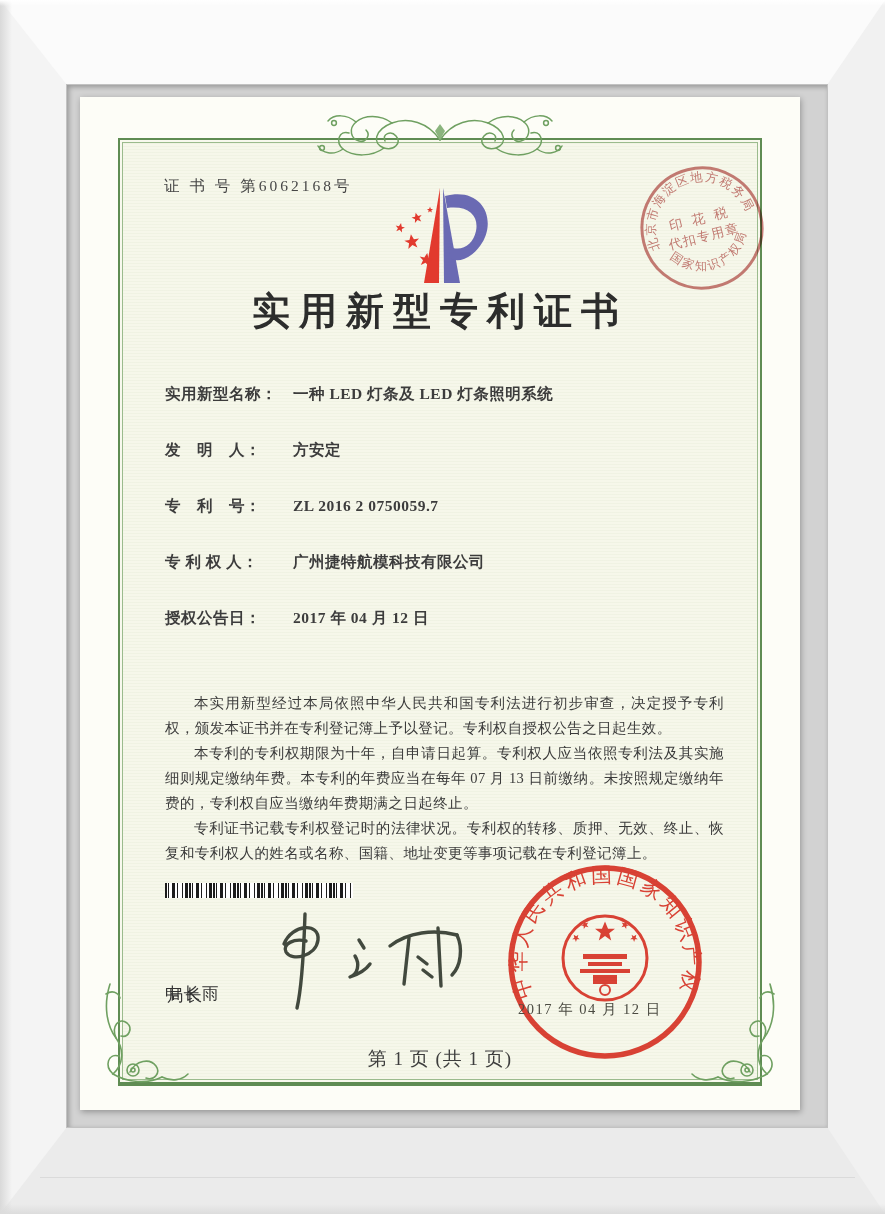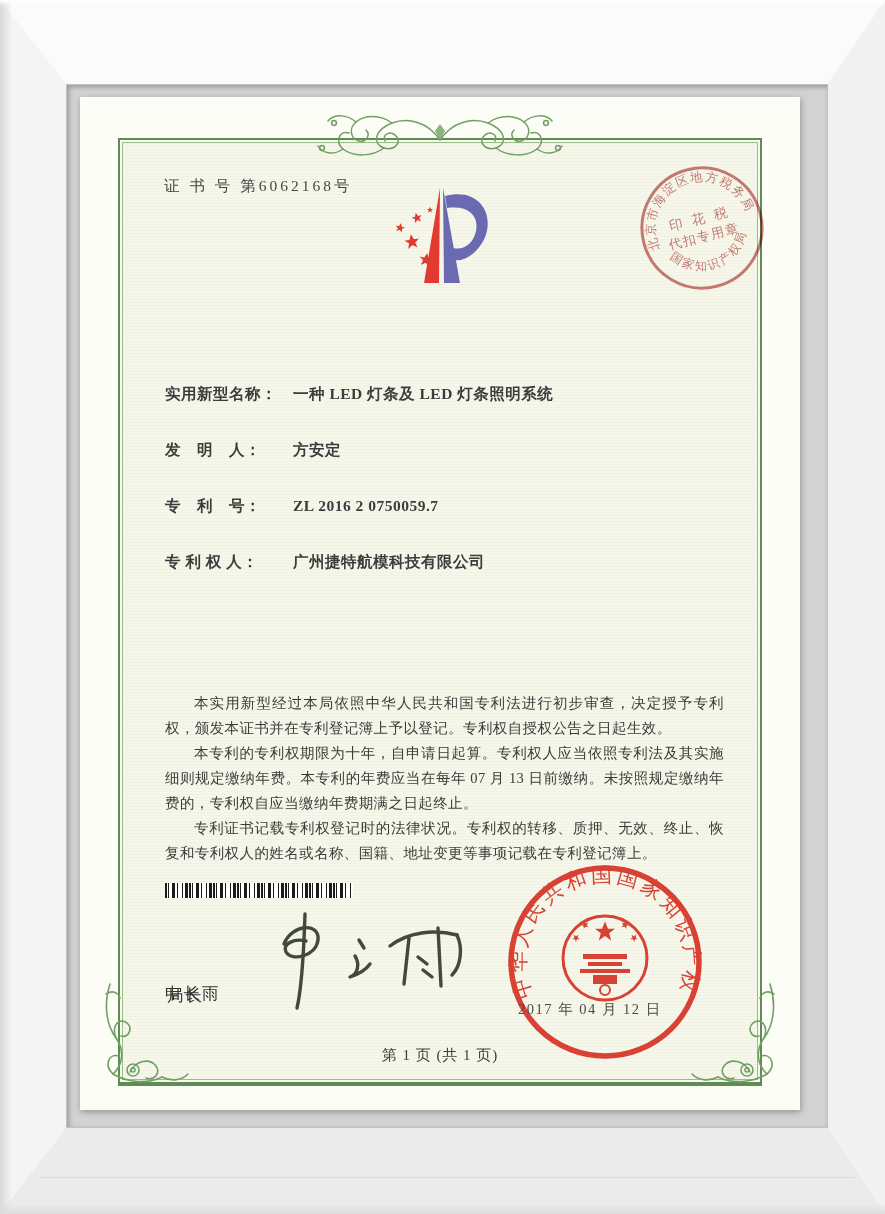--- a/index.html
+++ b/index.html
@@ -46,21 +46,21 @@
            background:repeating-linear-gradient(90deg,
              #1c1c1c 0 2px,#fff 2px 3px,#1c1c1c 3px 4px,#fff 4px 7px,
              #1c1c1c 7px 10px,#fff 10px 12px,#1c1c1c 12px 13px,#fff 13px 17px,
              #1c1c1c 17px 18px,#fff 18px 20px,#1c1c1c 20px 23px,#fff 23px 24px);}
   .sig-title{position:absolute;left:47px;top:802px;font-size:16.5px;color:#333;letter-spacing:2px;margin-top:43px;}
   .sig-name{position:absolute;left:45px;top:843px;font-size:16.5px;color:#333;letter-spacing:2px;text-align:right;}
   .sig-script{position:absolute;left:138px;top:762px;}
   .seal{position:absolute;left:385px;top:722px;mix-blend-mode:multiply;}
   .seal-date{position:absolute;left:398px;top:860px;width:180px;font-size:14.5px;color:#4b4b42;
              letter-spacing:1.5px;white-space:nowrap;}
-  .page-footer{position:absolute;left:0;right:0;top:906px;text-align:center;font-size:15px;
+  .page-footer{position:absolute;left:0;right:0;top:906px;text-align:center;font-size:19px;
                color:#3e3e3e;letter-spacing:1px;}
   .tax-stamp{position:absolute;left:516px;top:22px;mix-blend-mode:multiply;opacity:.9;}
 </style>
 </head>
 <body>
 
 <div class="photo">
   <div class="frame"></div>
   <div class="edge-left"></div>
   <div class="edge-top"></div>
@@ -143,33 +143,37 @@
 
           <g fill="#e23a2e">
             <path transform="translate(46,30) scale(0.32)" d="M0,-10 L2.9,-3.1 L9.5,-3.1 L4,1.2 L5.9,8.1 L0,3.8 L-5.9,8.1 L-4,1.2 L-9.5,-3.1 L-2.9,-3.1 Z"></path>
             <path transform="translate(33,38) scale(0.55) rotate(-14)" d="M0,-10 L2.9,-3.1 L9.5,-3.1 L4,1.2 L5.9,8.1 L0,3.8 L-5.9,8.1 L-4,1.2 L-9.5,-3.1 L-2.9,-3.1 Z"></path>
             <path transform="translate(16,48) scale(0.5) rotate(12)" d="M0,-10 L2.9,-3.1 L9.5,-3.1 L4,1.2 L5.9,8.1 L0,3.8 L-5.9,8.1 L-4,1.2 L-9.5,-3.1 L-2.9,-3.1 Z"></path>
             <path transform="translate(28,62) scale(0.78) rotate(-8)" d="M0,-10 L2.9,-3.1 L9.5,-3.1 L4,1.2 L5.9,8.1 L0,3.8 L-5.9,8.1 L-4,1.2 L-9.5,-3.1 L-2.9,-3.1 Z"></path>
             <path transform="translate(42,80) scale(0.72) rotate(10)" d="M0,-10 L2.9,-3.1 L9.5,-3.1 L4,1.2 L5.9,8.1 L0,3.8 L-5.9,8.1 L-4,1.2 L-9.5,-3.1 L-2.9,-3.1 Z"></path>
           </g>
         </svg>
 
+        <div class="title">实用新型专利证书</div>
 
         <div class="fields">
           <div class="frow">
             <span class="lab">实用新型名称：</span><span>一种 LED 灯条及 LED 灯条照明系统</span>
           </div>
           <div class="frow">
             <span class="lab">发　明　人：</span><span>方安定</span>
           </div>
           <div class="frow">
             <span class="lab">专　利　号：</span><span>ZL 2016 2 0750059.7</span>
           </div>
           <div class="frow">
             <span class="lab">专 利 权 人：</span><span>广州捷特航模科技有限公司</span>
+          </div>
+          <div class="frow">
+            <span class="lab">授权公告日：</span><span>2017 年 04 月 12 日</span>
           </div>
         </div>
 
         <div class="paras">
           <p>本实用新型经过本局依照中华人民共和国专利法进行初步审查，决定授予专利权，颁发本证书并在专利登记簿上予以登记。专利权自授权公告之日起生效。</p>
           <p>本专利的专利权期限为十年，自申请日起算。专利权人应当依照专利法及其实施细则规定缴纳年费。本专利的年费应当在每年 07 月 13 日前缴纳。未按照规定缴纳年费的，专利权自应当缴纳年费期满之日起终止。</p>
           <p>专利证书记载专利权登记时的法律状况。专利权的转移、质押、无效、终止、恢复和专利权人的姓名或名称、国籍、地址变更等事项记载在专利登记簿上。</p>
         </div>
 
         <div class="barcode"></div>

